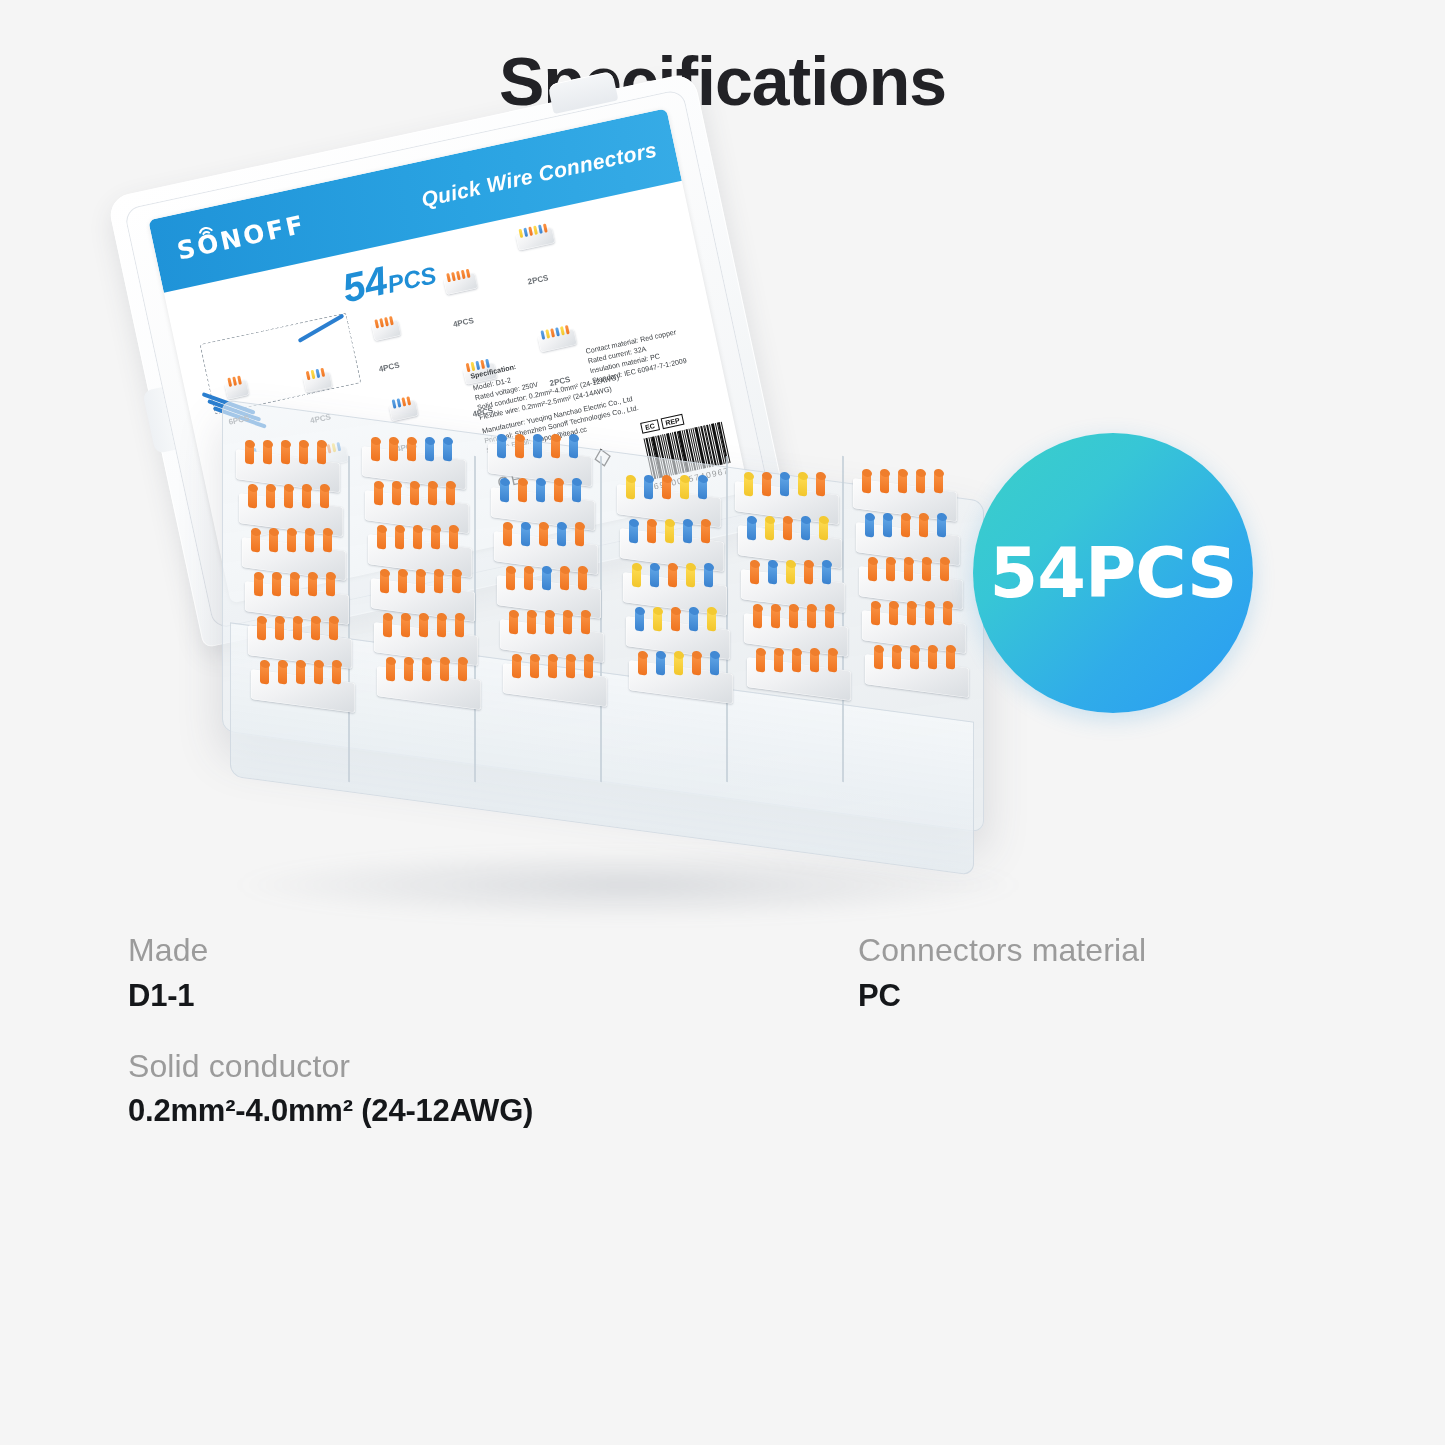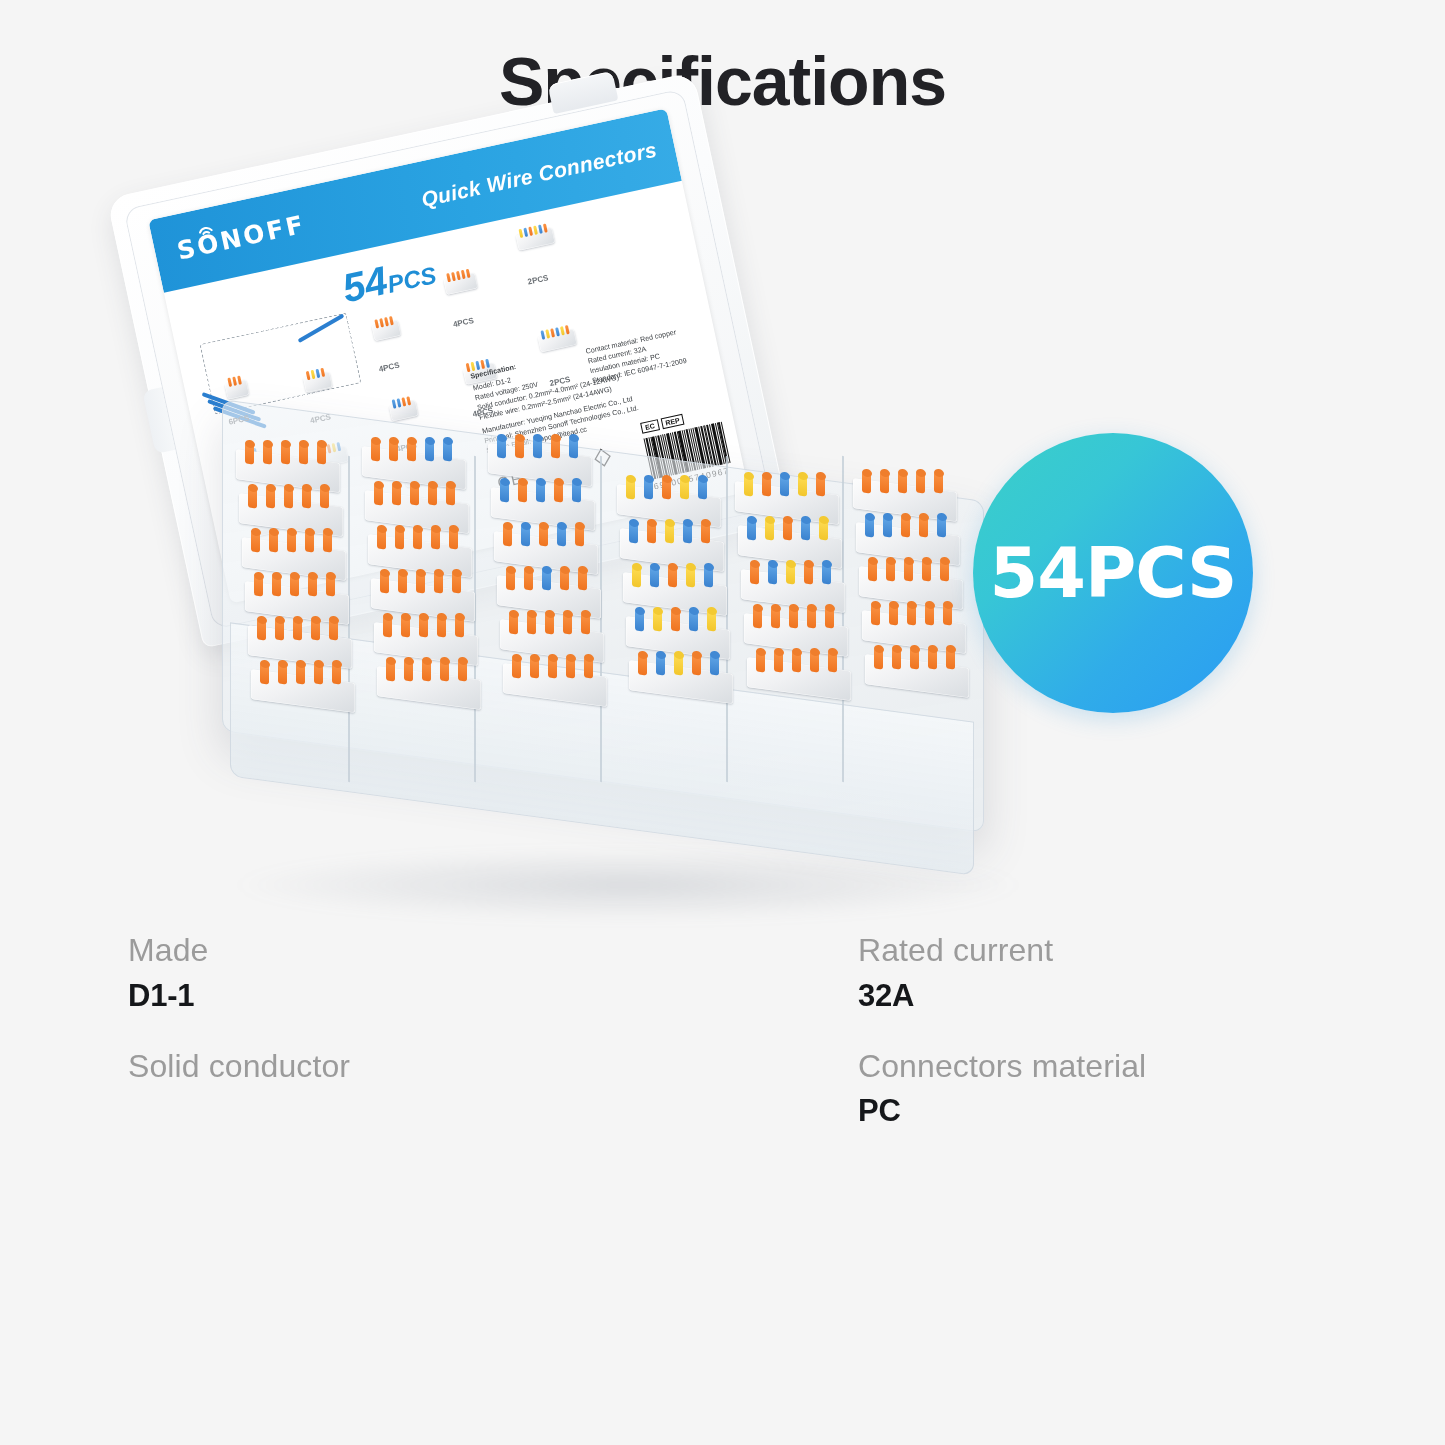--- a/index.html
+++ b/index.html
@@ -747,27 +747,24 @@
   </div>
 
   <div class="specs">
     <div class="spec-col left" id="spec-left">
         <div class="spec-row">
           <div class="spec-label">Made</div>
           <div class="spec-value">D1-1</div>
         </div>
         <div class="spec-row">
           <div class="spec-label">Solid conductor</div>
+          <div class="spec-value">0.2mm²-4.0mm² (24-12AWG)</div>
         </div>
       </div>
     <div class="spec-col right" id="spec-right">
-        <div class="spec-row">
-          <div class="spec-label">Rated current</div>
-          <div class="spec-value">32A</div>
-        </div>
         <div class="spec-row">
           <div class="spec-label">Connectors material</div>
           <div class="spec-value">PC</div>
         </div>
       </div>
   </div>
 
 </div>
 
 </body></html>

